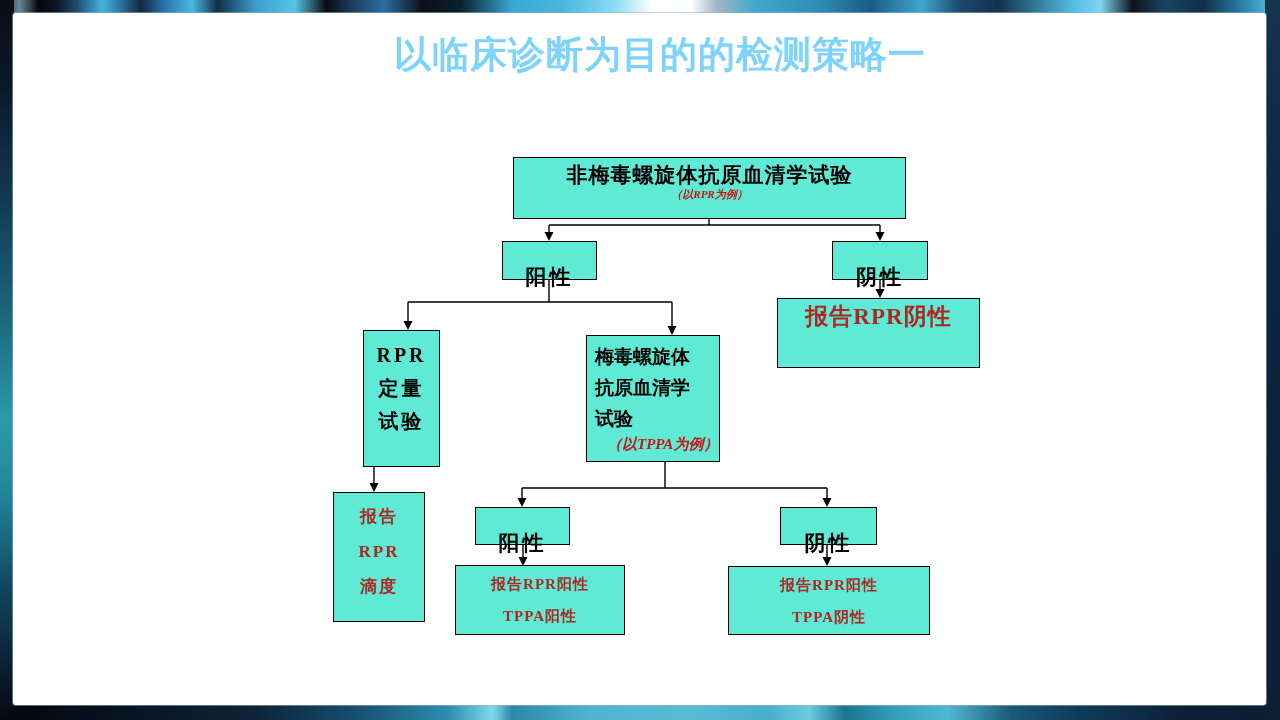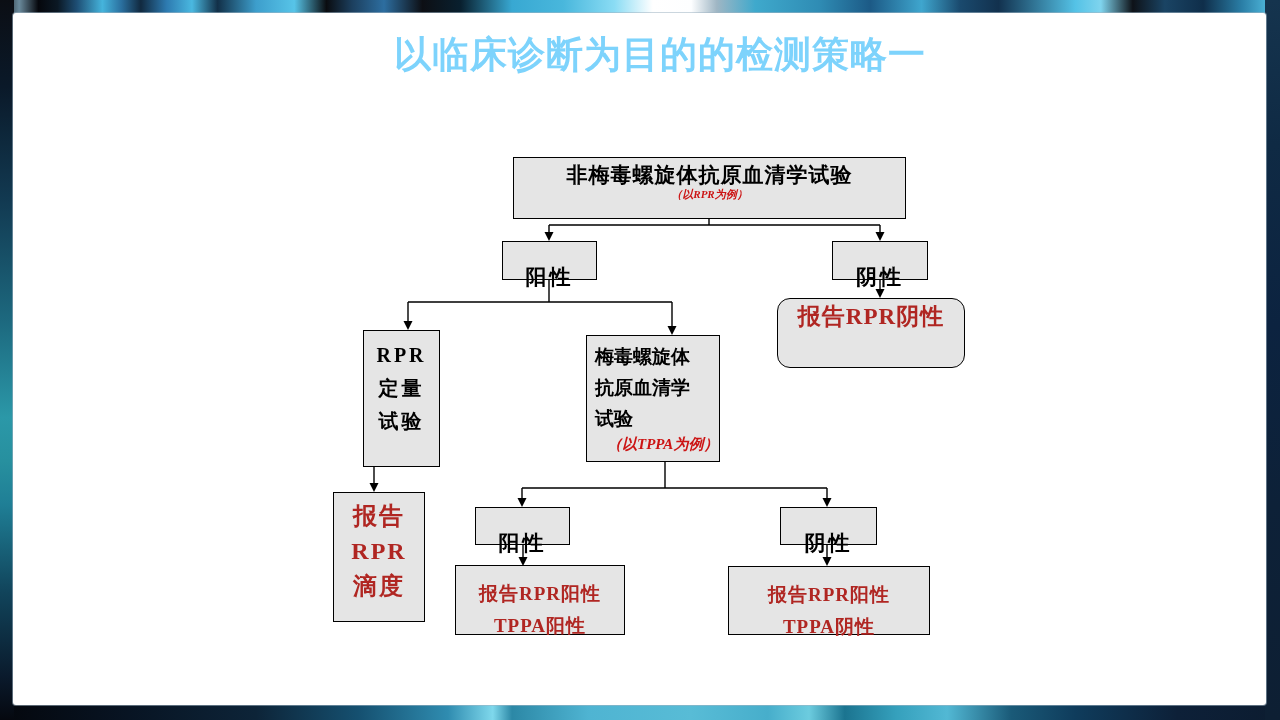--- a/index.html
+++ b/index.html
@@ -53,54 +53,54 @@
   .slide-title {
     position:absolute; left:40px; top:30px; width:1240px;
     text-align:center;
     font-size:37px; font-weight:bold; letter-spacing:1px;
     color:#7dd3fc;
   }
 
   
   .node {
     position:absolute; box-sizing:border-box;
-    background:#e5e5e5; border:1.5px solid #000;
+    background:#5eead4; border:1.5px solid #000;
     text-align:center; color:#000;
     font-family:"Liberation Serif","DejaVu Serif",serif;
     line-height:1.25;
   }
   .red  { color:#b02622; }
   .sub  { color:#cc1414; font-style:italic; font-weight:bold; }
 
   .n-top       { left:513px; top:157px; width:393px; height:62px; padding-top:4px; }
   .n-top .l1   { font-size:21px; font-weight:bold; letter-spacing:1px; }
   .n-top .l2   { font-size:11px; }
 
   .n-small     { width:95px; height:39px; font-size:21px; font-weight:bold;
                  letter-spacing:3px; padding-top:22px; }
   .n-pos1      { left:502px; top:241px; }
   .n-neg1      { left:832px; top:241px; width:96px; }
   .n-pos2      { left:475px; top:507px; height:38px; }
   .n-neg2      { left:780px; top:507px; width:97px; height:38px; }
 
-  .n-repneg    { left:777px; top:298px; width:188px; height:70px; padding-top:4px;
-                 font-size:23px; font-weight:bold; letter-spacing:1px;border-radius:13px; }
+  .n-repneg    { left:777px; top:298px; width:203px; height:70px; padding-top:4px;
+                 font-size:23px; font-weight:bold; letter-spacing:1px; }
 
   .n-quant     { left:363px; top:330px; width:77px; height:137px; padding-top:8px;
                  font-size:20px; font-weight:bold; letter-spacing:3px; line-height:33px; }
 
   .n-tppa      { left:586px; top:335px; width:134px; height:127px; padding:5px 0 0 8px;
                  text-align:left; font-size:19px; font-weight:bold; line-height:31px; }
   .n-tppa .l2  { font-size:15px; line-height:20px; padding-left:12px; }
 
   .n-titer     { left:333px; top:492px; width:92px; height:130px; padding-top:6px;
-                 font-size:24px; font-weight:bold; letter-spacing:2px; line-height:35px; }
+                 font-size:17px; font-weight:bold; letter-spacing:2px; line-height:35px; }
 
-  .n-result    { font-size:19px; font-weight:bold; line-height:32px;
-                 letter-spacing:1px; padding-top:12px; }
+  .n-result    { font-size:15px; font-weight:bold; line-height:32px;
+                 letter-spacing:1px; padding-top:2px; }
   .n-respos    { left:455px; top:565px; width:170px; height:70px; }
   .n-resneg    { left:728px; top:566px; width:202px; height:69px; }
 
   .connectors  { position:absolute; left:0; top:0; pointer-events:none; }
 </style>
 </head>
 <body>
 
 <div class="bg-strip bg-top"></div>
 <div class="bg-strip bg-bottom"></div>

